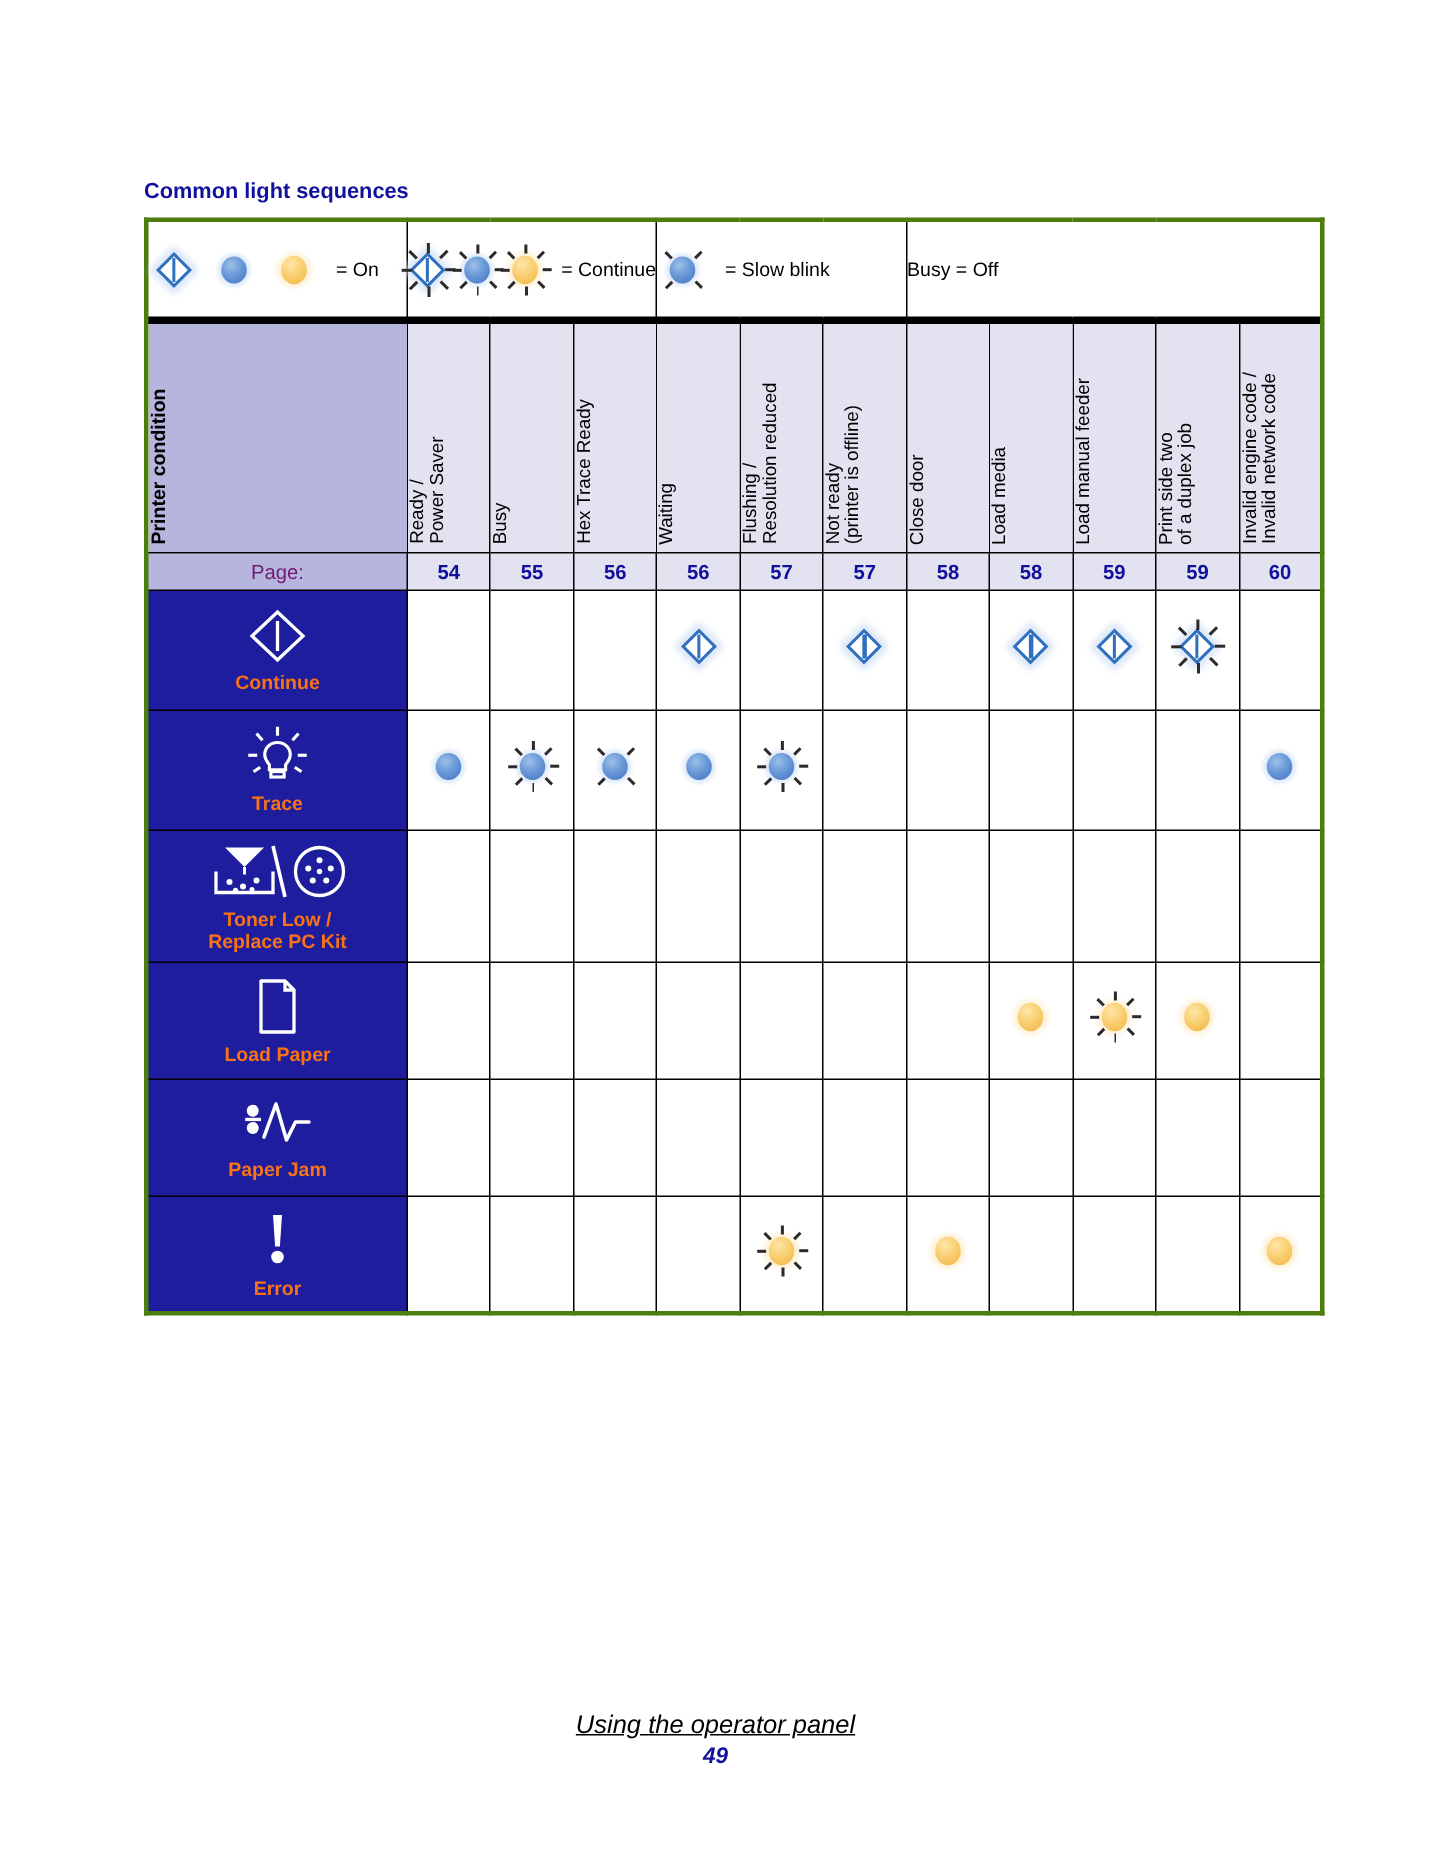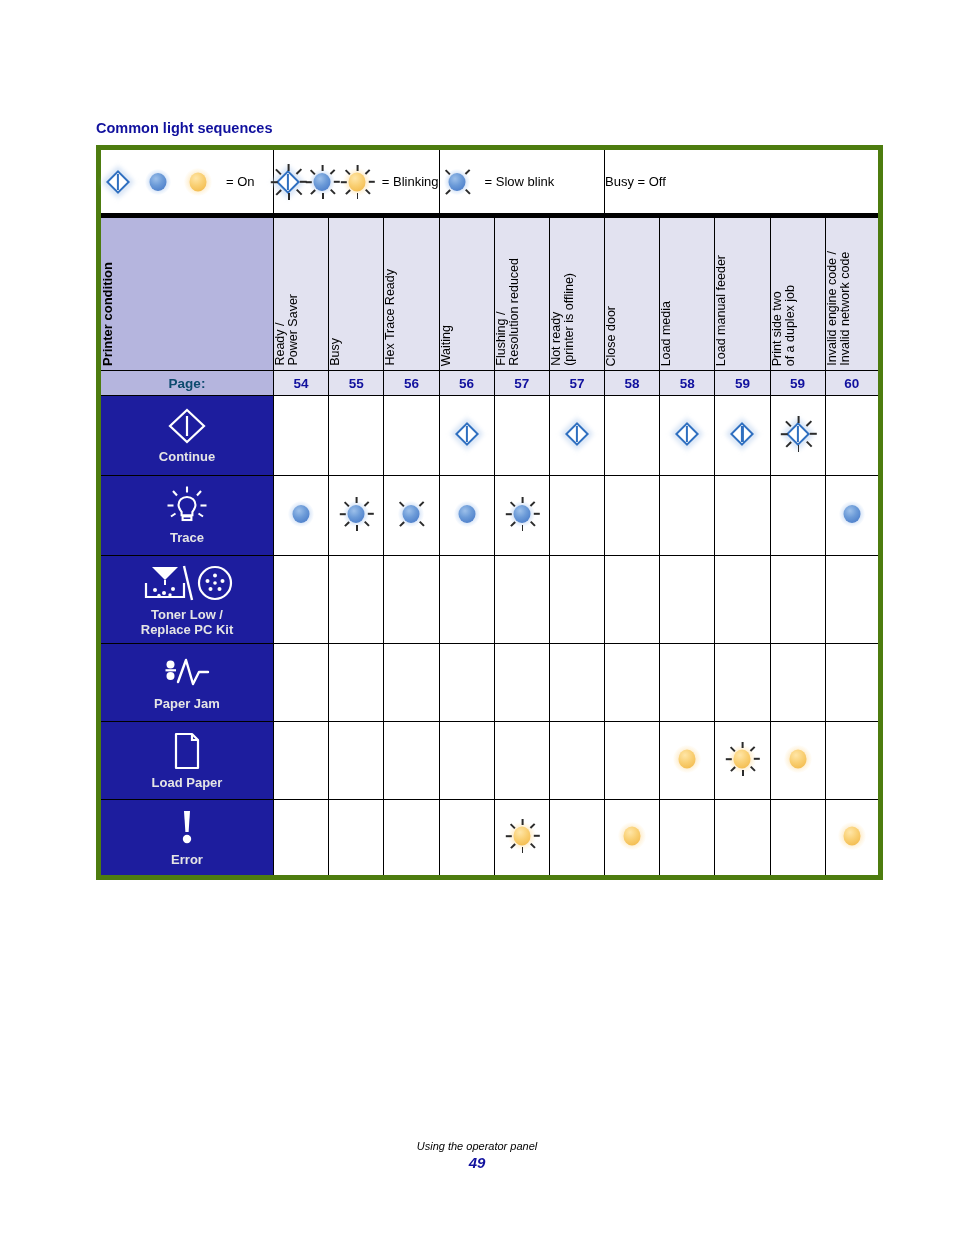--- a/index.html
+++ b/index.html
@@ -46,21 +46,21 @@
     font-weight: bold;
     color: #11119e;
     margin: 20px 0 9px 0;
   }
 
   
   .tbl {
     border-collapse: collapse;
     table-layout: fixed;
     width: 787px;
-    border: 5px solid #4d7c0f;
+    border: 3px solid #4d7c0f;
   }
   .tbl td, .tbl th { border: 1px solid #000; padding: 0; }
 
   
   .legend-cell {
     height: 63px;
     background: #fff;
     vertical-align: middle;
     padding: 0 8px;
     font-size: 13px;
@@ -97,37 +97,37 @@
     vertical-align: bottom;
     text-align: left;
     padding: 0 0 6px 5px;
   }
   .cond-hdr .vtext { font-weight: bold; font-size: 13px; }
 
   
   .page-label {
     background: #b5b5de;
     text-align: center;
-    font-weight: bold;
+    font-weight: normal;
     font-size: 13.5px;
     height: 24px;
-    color: #0c4a6e;
+    color: #701a75;
   }
   .page-num {
     background: #e2e2f0;
     text-align: center;
     font-weight: bold;
     font-size: 13.5px;
     color: #11119e;
   }
 
   
   .rowlabel {
     background: #1d1d9e;
-    color: #e5e5e5;
+    color: #f97316;
     text-align: center;
     vertical-align: middle;
     padding: 7px 4px 8px 4px;
   }
   .rowlabel .rl-icon { display:block; margin: 0 auto 4px auto; }
   .rowlabel .rl-text {
     font-size: 13px;
     font-weight: bold;
     line-height: 15px;
     display: block;
@@ -268,21 +268,21 @@
                     <span class="ray" style="transform:rotate(0deg) translateY(11px)"></span>
                     <span class="ray" style="transform:rotate(45deg) translateY(11px)"></span>
                     <span class="ray" style="transform:rotate(90deg) translateY(11px)"></span>
                     <span class="ray" style="transform:rotate(135deg) translateY(11px)"></span>
                     <span class="ray" style="transform:rotate(180deg) translateY(11px)"></span>
                     <span class="ray" style="transform:rotate(225deg) translateY(11px)"></span>
                     <span class="ray" style="transform:rotate(270deg) translateY(11px)"></span>
                     <span class="ray" style="transform:rotate(315deg) translateY(11px)"></span>
                   </span>
                 </span>
-                <span class="legend-text">= Blinking</span>
+                <span class="legend-text">= Continue</span>
               </span>
             </td>
             <td class="legend-cell" colspan="3">
               <span class="legend-inner">
                 <span class="glyph g-sz">
                   <span class="halo-blue"></span>
                   <span class="dot-blue"></span>
                   <span class="rays">
                     <span class="ray" style="transform:rotate(45deg) translateY(11px)"></span>
                     <span class="ray" style="transform:rotate(135deg) translateY(11px)"></span>
@@ -443,42 +443,20 @@
             <td class="cell"></td>
             <td class="cell"></td>
             <td class="cell"></td>
             <td class="cell"></td>
             <td class="cell"></td>
             <td class="cell"></td>
             <td class="cell"></td>
           </tr>
           <tr style="height:78px;">
             <td class="rowlabel">
-              <svg class="rl-icon" width="50" height="38" viewBox="0 0 50 38">
-                <circle cx="8.5" cy="10.5" r="4" fill="#fff"></circle>
-                <circle cx="8.5" cy="22" r="4" fill="#fff"></circle>
-                <line x1="3.5" y1="16.3" x2="14" y2="16.3" stroke="#fff" stroke-width="2.2"></line>
-                <path d="M16 28 L24 6 L31 30 L37 18 L46 18" fill="none" stroke="#fff" stroke-width="2.4" stroke-linejoin="round" stroke-linecap="round"></path>
-              </svg>
-              <span class="rl-text">Paper Jam</span>
-            </td>
-            <td class="cell"></td>
-            <td class="cell"></td>
-            <td class="cell"></td>
-            <td class="cell"></td>
-            <td class="cell"></td>
-            <td class="cell"></td>
-            <td class="cell"></td>
-            <td class="cell"></td>
-            <td class="cell"></td>
-            <td class="cell"></td>
-            <td class="cell"></td>
-          </tr>
-          <tr style="height:78px;">
-            <td class="rowlabel">
               <svg class="rl-icon" width="38" height="40" viewBox="0 0 38 40">
                 <path d="M8 3 h16 l6 6 v28 h-22 z" fill="none" stroke="#fff" stroke-width="2.2" stroke-linejoin="round"></path>
                 <path d="M24 3 v6 h6" fill="none" stroke="#fff" stroke-width="2.2"></path>
               </svg>
               <span class="rl-text">Load Paper</span>
             </td>
             <td class="cell"></td>
             <td class="cell"></td>
             <td class="cell"></td>
             <td class="cell"></td>
@@ -494,20 +472,42 @@
                   <span class="ray" style="transform:rotate(180deg) translateY(11px)"></span>
                   <span class="ray" style="transform:rotate(225deg) translateY(11px)"></span>
                   <span class="ray" style="transform:rotate(270deg) translateY(11px)"></span>
                   <span class="ray" style="transform:rotate(315deg) translateY(11px)"></span>
                 </span></span></td>
             <td class="cell"><span class="glyph g-sz"><span class="halo-amber"></span><span class="dot-amber"></span></span></td>
             <td class="cell"></td>
           </tr>
           <tr style="height:78px;">
             <td class="rowlabel">
+              <svg class="rl-icon" width="50" height="38" viewBox="0 0 50 38">
+                <circle cx="8.5" cy="10.5" r="4" fill="#fff"></circle>
+                <circle cx="8.5" cy="22" r="4" fill="#fff"></circle>
+                <line x1="3.5" y1="16.3" x2="14" y2="16.3" stroke="#fff" stroke-width="2.2"></line>
+                <path d="M16 28 L24 6 L31 30 L37 18 L46 18" fill="none" stroke="#fff" stroke-width="2.4" stroke-linejoin="round" stroke-linecap="round"></path>
+              </svg>
+              <span class="rl-text">Paper Jam</span>
+            </td>
+            <td class="cell"></td>
+            <td class="cell"></td>
+            <td class="cell"></td>
+            <td class="cell"></td>
+            <td class="cell"></td>
+            <td class="cell"></td>
+            <td class="cell"></td>
+            <td class="cell"></td>
+            <td class="cell"></td>
+            <td class="cell"></td>
+            <td class="cell"></td>
+          </tr>
+          <tr style="height:78px;">
+            <td class="rowlabel">
               <svg class="rl-icon" width="26" height="40" viewBox="0 0 26 40">
                 <path d="M10 3 h6 l-1.4 21 h-3.2 z" fill="#fff"></path>
                 <circle cx="13" cy="31" r="4.2" fill="#fff"></circle>
               </svg>
               <span class="rl-text">Error</span>
             </td>
             <td class="cell"></td>
             <td class="cell"></td>
             <td class="cell"></td>
             <td class="cell"></td>
@@ -527,16 +527,16 @@
             <td class="cell"></td>
             <td class="cell"></td>
             <td class="cell"><span class="glyph g-sz"><span class="halo-amber"></span><span class="dot-amber"></span></span></td>
           </tr>
         </tbody>
     </table>
 
   </div>
 
   <div style="position:absolute; left:0; right:0; top:1140px; text-align:center;">
-    <div style="font-size:11px; font-style:italic; color:#000;">Using the operator panel</div>
+    <div style="font-size:17px; font-style:italic; color:#000;text-decoration:underline;">Using the operator panel</div>
     <div style="font-size:15px; font-style:italic; font-weight:bold; color:#11119e; margin-top:2px;">49</div>
   </div>
 </div>
 
 </body></html>

